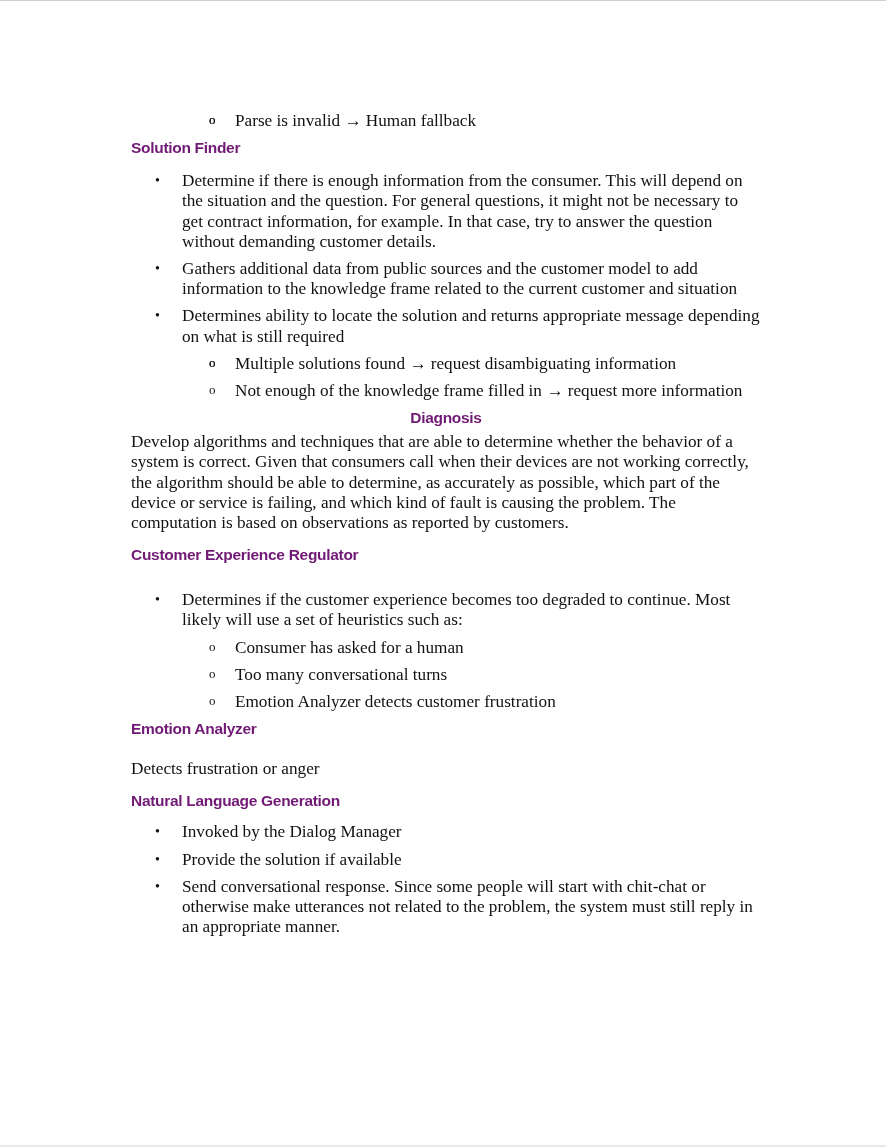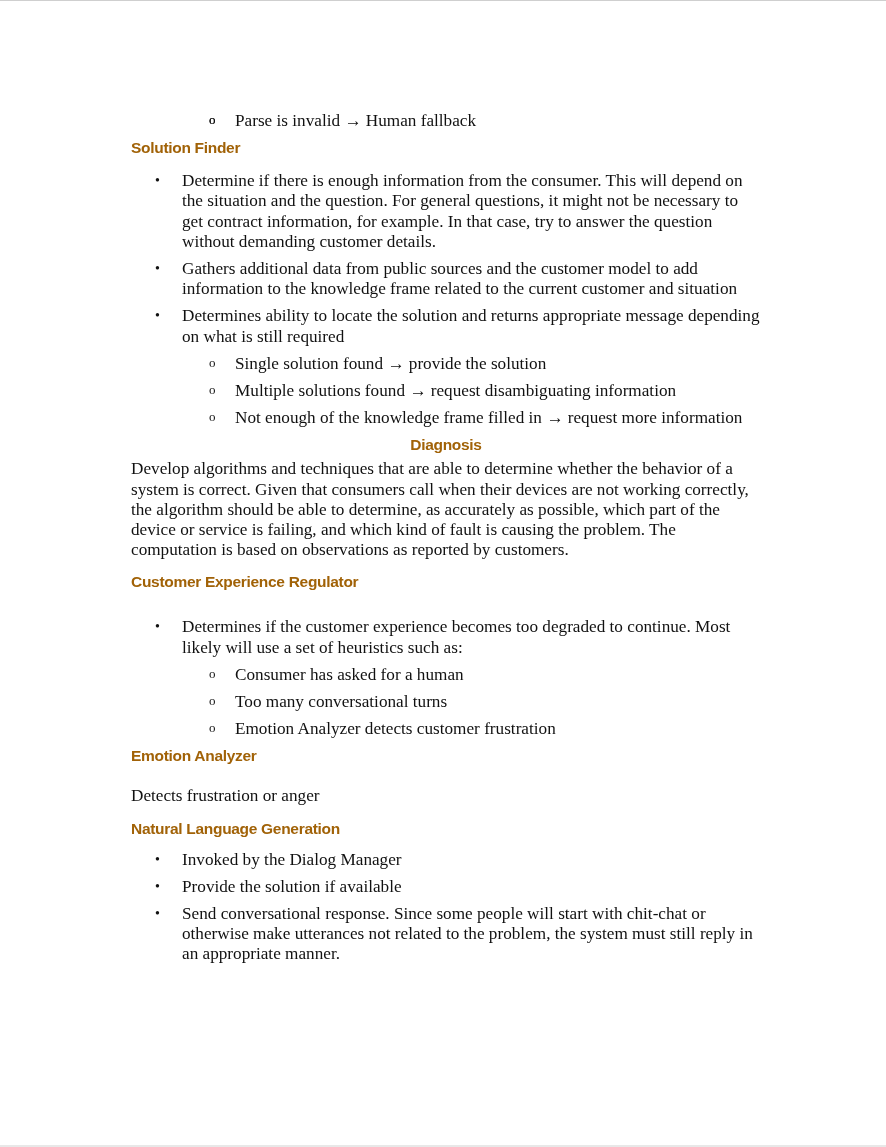--- a/index.html
+++ b/index.html
@@ -4,21 +4,21 @@
 <style>
   html, body { margin: 0; padding: 0; }
   body {
     width: 886px; height: 1147px; background: #ffffff; position: relative; overflow: hidden;
     font-family: "Liberation Serif", "DejaVu Serif", serif; color: #111111;
   }
   .topline { position: absolute; left: 0; top: 0; width: 886px; height: 1px; background: #cfcfcf; }
   .bottomline { position: absolute; left: 0; top: 1145px; width: 886px; height: 2px; background: #e8e8e8; }
   .content { position: absolute; left: 131px; top: 104px; width: 630px; font-size: 17.2px; line-height: 20.2px; }
   .heading {
-    font-family: "Liberation Sans", "DejaVu Sans", sans-serif; font-weight: bold; color: #a16207;
+    font-family: "Liberation Sans", "DejaVu Sans", sans-serif; font-weight: bold; color: #701a75;
     font-size: 15.5px; line-height: 20px; letter-spacing: -0.3px;
   }
   .para { margin: 0; }
   ul { list-style: none; margin: 0; padding: 0; }
   li { position: relative; }
   .l1 { padding-left: 51px; margin-bottom: 7px; }
   .l1 > .bullet { position: absolute; left: 24px; top: 0; font-size: 14px; }
   .l2 { padding-left: 104px; margin-bottom: 7px; }
   .l2 > .bullet { position: absolute; left: 78px; top: -1px; font-size: 13px; }
   .sub { margin-top: 7px; }
@@ -36,21 +36,21 @@
     <li class="l2"><span class="bullet">o</span></li>
     <li class="l2"><span class="bullet">o</span><span>Parse is invalid → Human fallback</span></li>
   </ul>
 
   <div class="heading" style="margin-top:4px;margin-bottom:13px;">Solution Finder</div>
   <ul>
     <li class="l1"><span class="bullet">•</span><span>Determine if there is enough information from the consumer. This will depend on the situation and the question. For general questions, it might not be necessary to get contract information, for example. In that case, try to answer the question without demanding customer details.</span></li>
     <li class="l1"><span class="bullet">•</span><span>Gathers additional data from public sources and the customer model to add information to the knowledge frame related to the current customer and situation</span></li>
     <li class="l1"><span class="bullet">•</span><span>Determines ability to locate the solution and returns appropriate message depending on what is still required</span>
       <ul class="sub">
-        <li class="l2"><span class="bullet">o</span><span>Single solution found → provide the solution</span></li>
+        <li class="l2"><span class="bullet">o</span></li>
         <li class="l2"><span class="bullet">o</span><span>Multiple solutions found → request disambiguating information</span></li>
         <li class="l2" style="margin-bottom:0"><span class="bullet">o</span><span>Not enough of the knowledge frame filled in → request more information</span></li>
       </ul>
     </li>
   </ul>
 
   <div class="heading" style="margin-top:4px;margin-bottom:4px;text-align:center;">Diagnosis</div>
   <p class="para">Develop algorithms and techniques that are able to determine whether the behavior of a system is correct. Given that consumers call when their devices are not working correctly, the algorithm should be able to determine, as accurately as possible, which part of the device or service is failing, and which kind of fault is causing the problem. The computation is based on observations as reported by customers.</p>
 
   <div class="heading" style="margin-top:12px;margin-bottom:25px;">Customer Experience Regulator</div>

